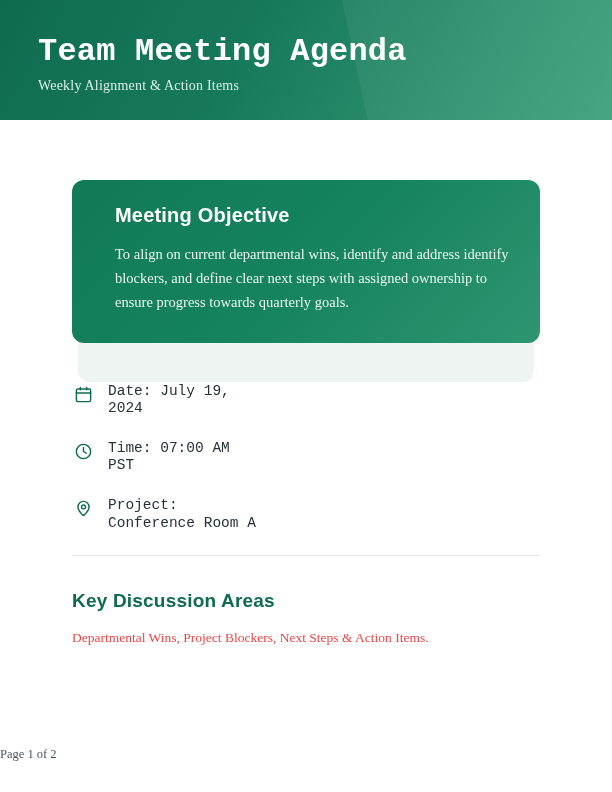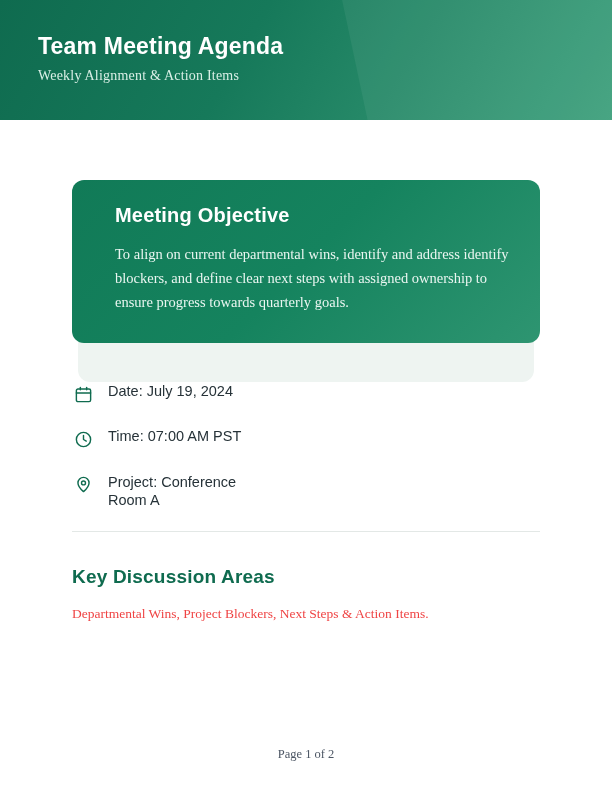--- a/index.html
+++ b/index.html
@@ -34,22 +34,22 @@
     background: rgba(255, 255, 255, 0.06);
     transform: rotate(-12deg);
   }
   .header-inner {
     position: absolute;
     left: 38px;
     top: 34px;
     right: 30px;
   }
   .header-title {
-    font-family: Liberation Sans, sans-serif;
-    font-size: 23px;
+    font-family: Liberation Mono, monospace;
+    font-size: 32px;
     font-weight: bold;
     color: #ffffff;
     letter-spacing: 0.2px;
     line-height: 1.1;
     margin: 0;
   }
   .header-subtitle {
     margin-top: 9px;
     font-family: "Liberation Serif", serif;
     font-size: 14px;
@@ -120,21 +120,21 @@
     margin-right: 14px;
     margin-top: 1px;
     display: flex;
     align-items: center;
     justify-content: center;
   }
   .meta-icon svg {
     display: block;
   }
   .meta-text {
-    font-family: Liberation Sans, sans-serif;
+    font-family: Liberation Mono, monospace;
     font-size: 14.5px;
     color: #263238;
     line-height: 1.2;
     max-width: 150px;
   }
   .meta-text.wide {
     max-width: 160px;
     line-height: 1.25;
   }
 
@@ -166,21 +166,20 @@
     max-width: 392px;
     margin: 0;
   }
 
   
   .footer {
     position: absolute;
     left: 0;
     right: 0;
     bottom: 30px;
-    text-align: center;
     margin-top: 40px;
   }
   .footer-text {
     font-family: "Liberation Serif", serif;
     font-size: 12.5px;
     color: #4b5563;
   }
 </style>
 </head>
 <body>

